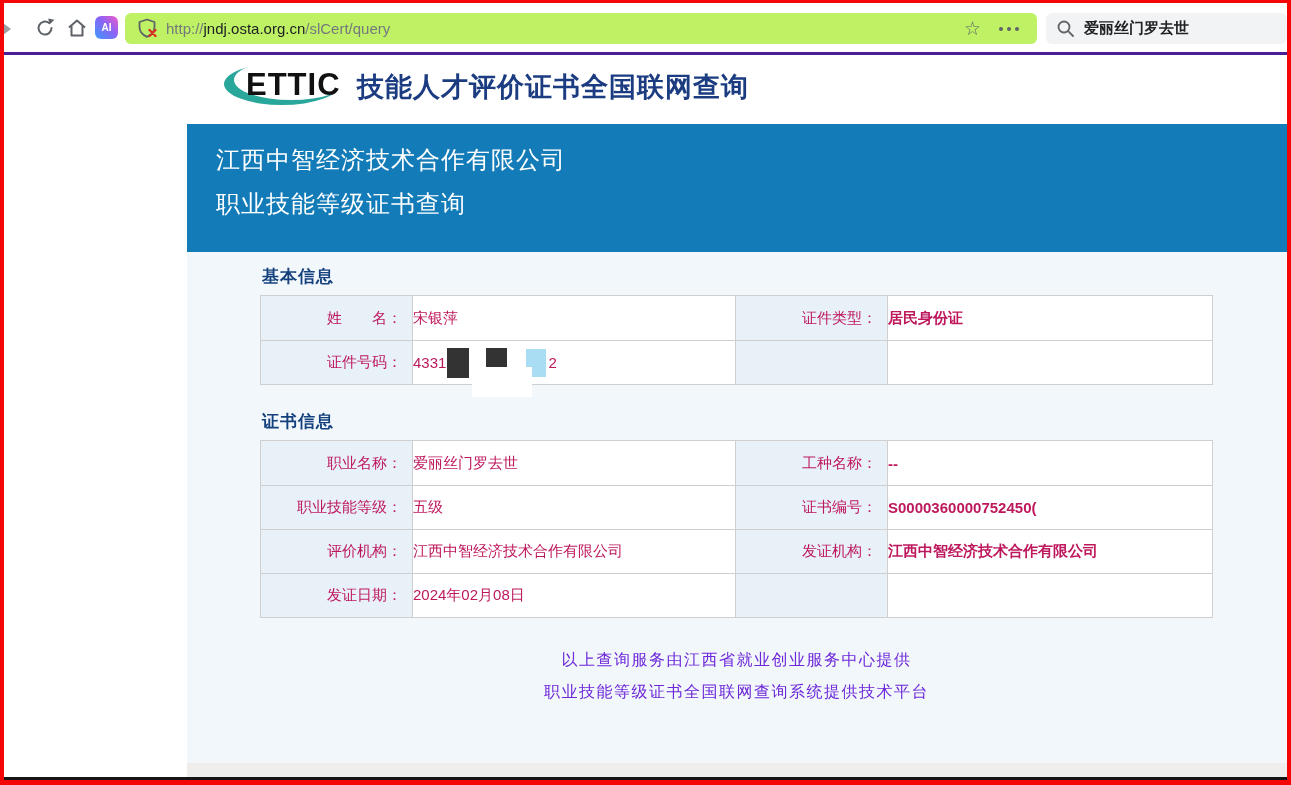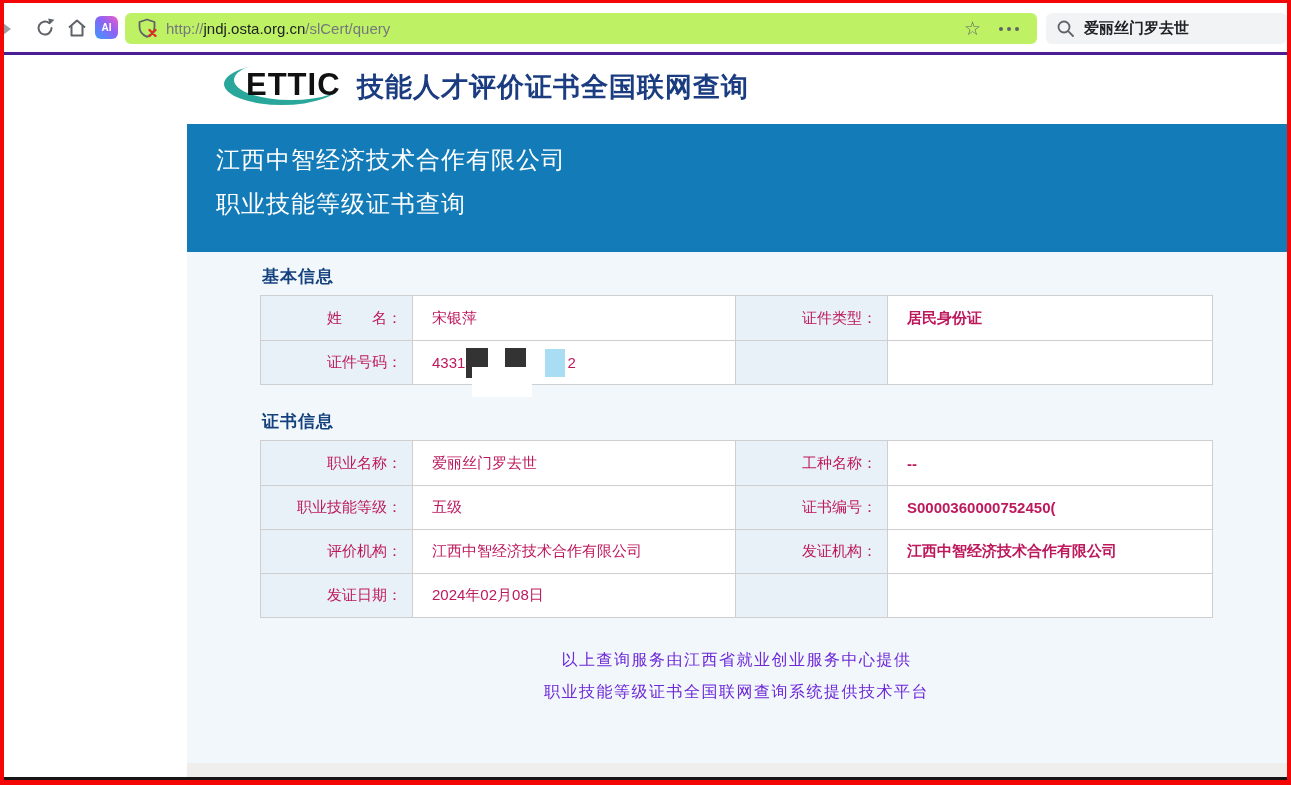--- a/index.html
+++ b/index.html
@@ -92,21 +92,21 @@
     border:1px solid #cfcfcf; background:#ffffff;
   }
   .trow { display:flex; height:44px; border-top:1px solid #cfcfcf; }
   .trow:first-child { border-top:none; }
   .tcell { display:flex; align-items:center; font-size:15px; color:#be185d; overflow:hidden; }
   .tcell.lbl {
     width:152px; background:#e7f1f7; justify-content:flex-end;
     padding-right:10px; border-right:1px solid #cfcfcf; flex-shrink:0;
     white-space:nowrap;
   }
-  .tcell.val { width:323px; padding-left:19px; border-right:1px solid #cfcfcf; flex-shrink:0; white-space:nowrap; }
+  .tcell.val { width:323px; padding-left:0; border-right:1px solid #cfcfcf; flex-shrink:0; white-space:nowrap; }
   .tcell.val.last { width:323px; border-right:none; flex:1;font-weight:bold; }
   .redact-black { display:inline-block; width:22px; height:30px; background:#333333; }
   .redact-blue  { display:inline-block; width:20px; height:28px; background:#a8ddf3; }
   .white-patch {
     position:absolute; left:285px; top:115px; width:60px; height:30px;
     background:#ffffff; z-index:6;
   }
   .footer-line {
     position:absolute; left:73px; width:953px; text-align:center;
     font-size:16px; color:#6d28d9; letter-spacing:1.5px; white-space:nowrap;

